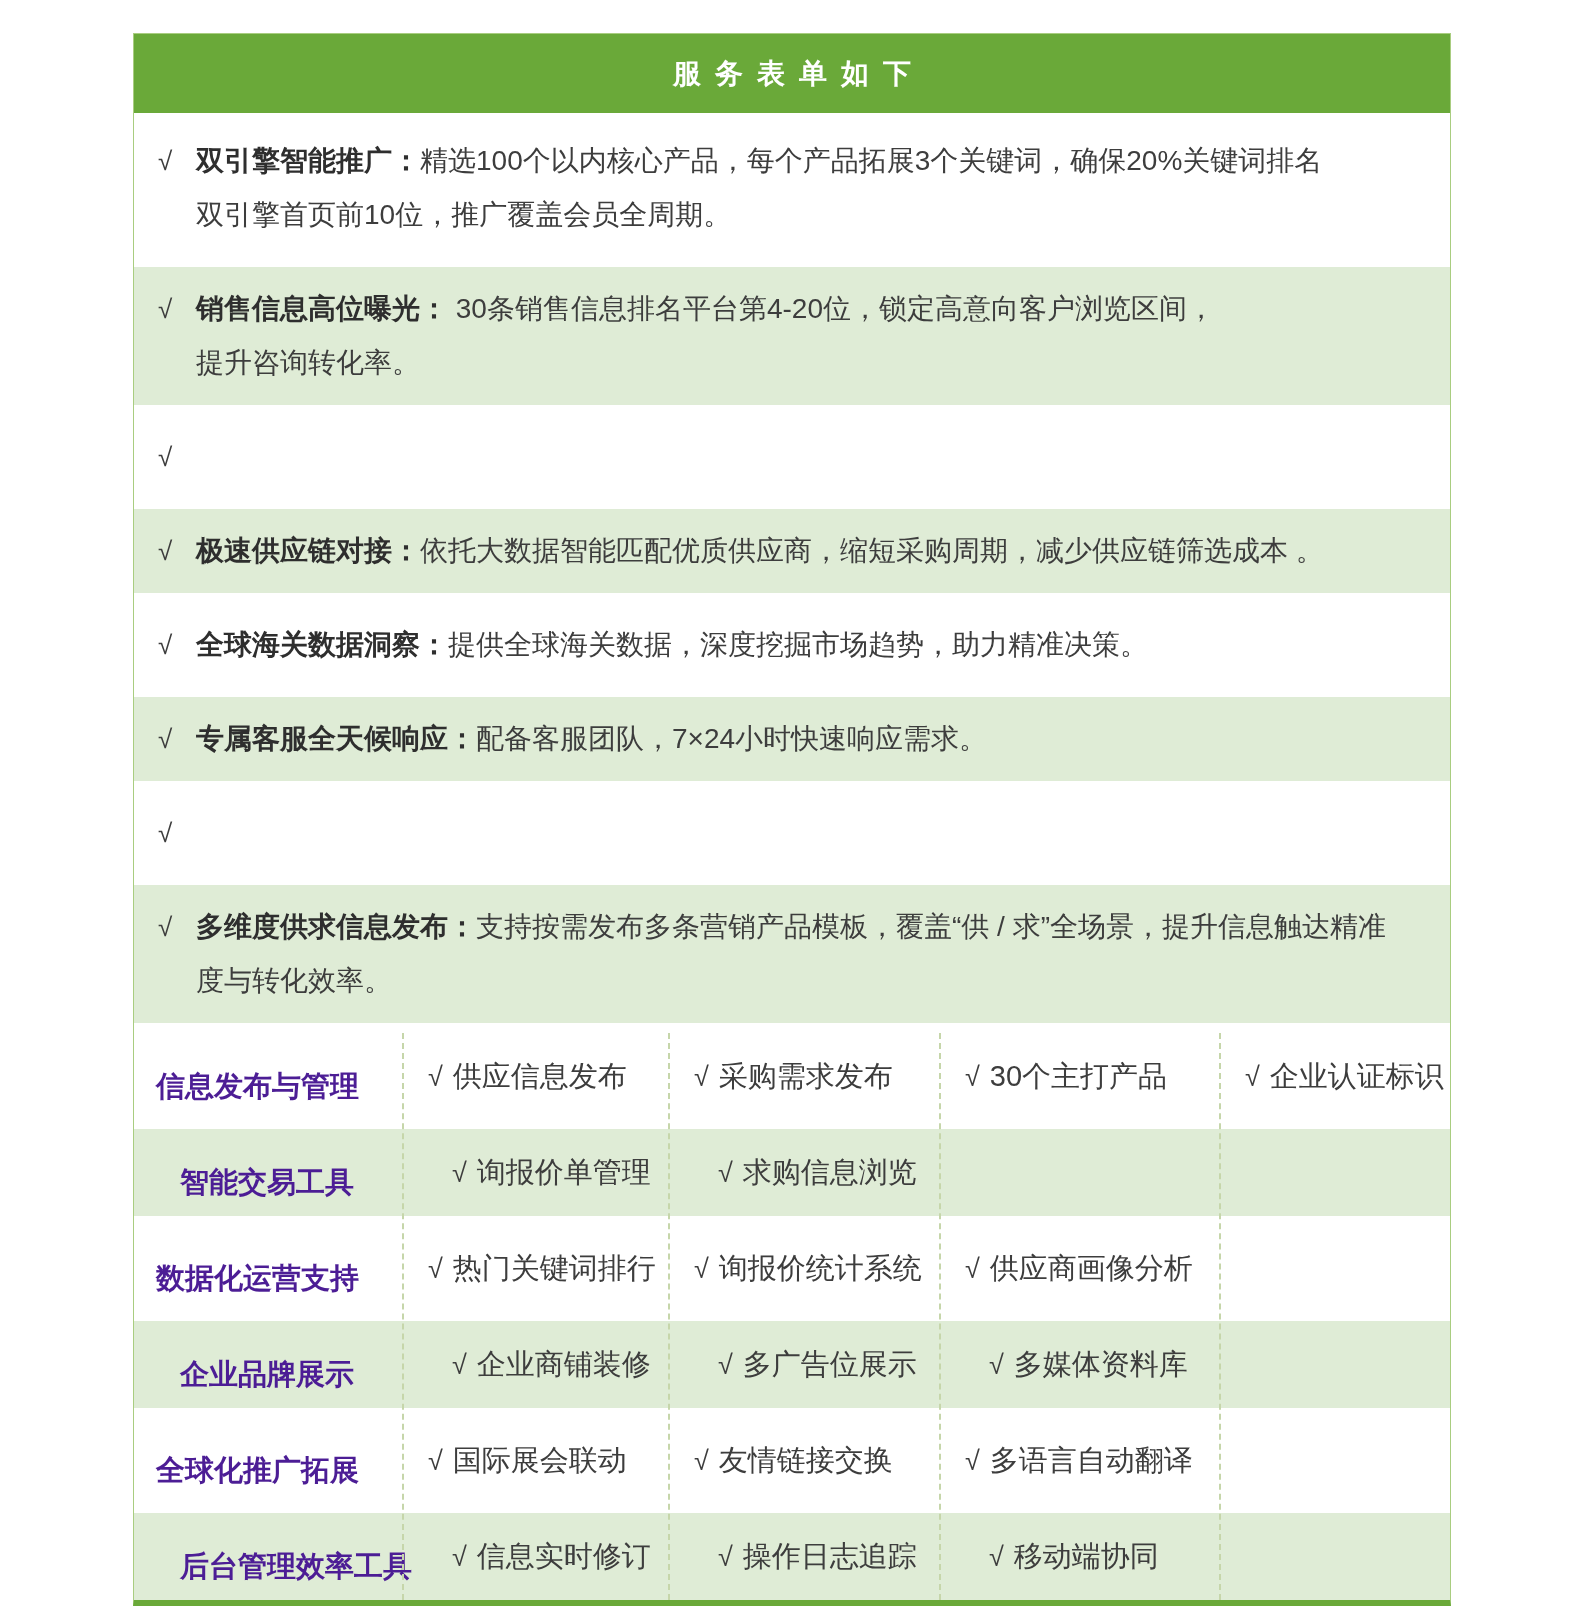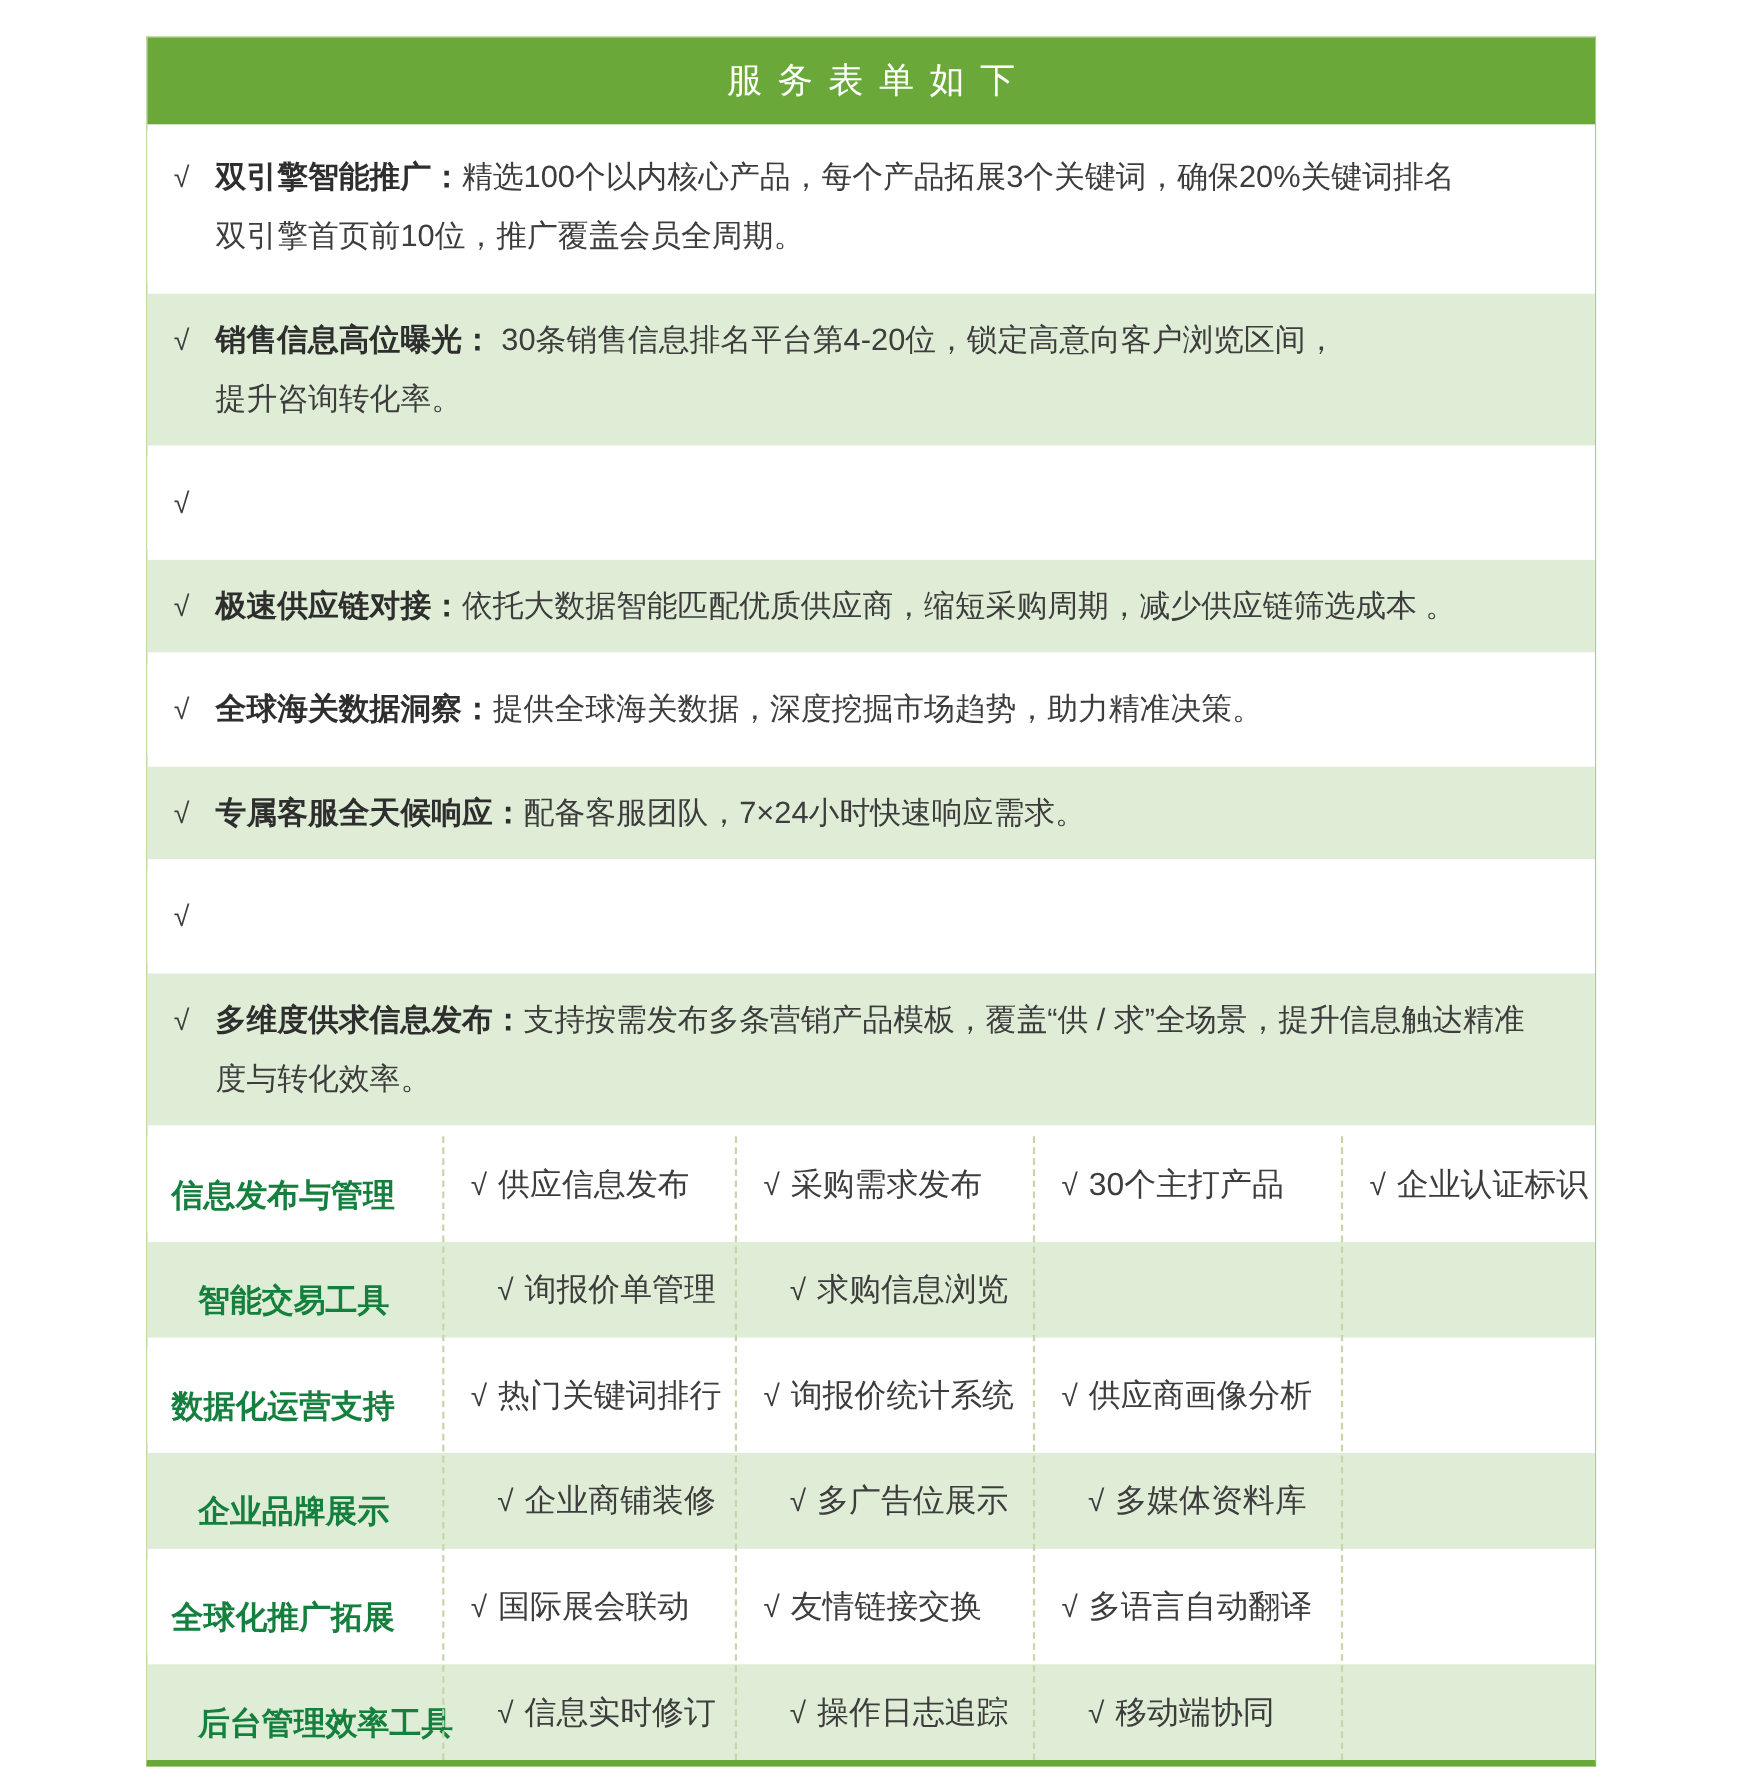--- a/index.html
+++ b/index.html
@@ -23,22 +23,22 @@
   }
   .sheet-header {
     height: 79px;
     background: #6aa939;
     display: flex;
     align-items: center;
     justify-content: center;
   }
   .sheet-header .title {
     color: #ffffff;
-    font-size: 32px;
-    font-weight: normal;
+    font-size: 28px;
+    font-weight: bold;
     letter-spacing: 14px;
     padding-left: 14px; 
     white-space: nowrap;
   }
   .services {
     padding-top: 6px;
   }
   .svc {
     display: flex;
     align-items: flex-start;
@@ -82,21 +82,21 @@
     align-items: center;
     height: 87px;
     margin-bottom: 9px;
     font-size: 29px;
     background: #ffffff;
   }
   .brow:last-child { margin-bottom: 0; }
   .brow.alt { background: #dfecd6; padding-left: 24px; }
   .brow .cat {
     font-weight: bold;
-    color: #15803d;
+    color: #4c1d95;
     padding-left: 22px;
     margin-top: 20px;
   }
   .brow .cell { padding-left: 26px; white-space: nowrap; }
   .brow .cell .ck { margin-right: 10px; font-size: 27px; }
 </style>
 </head>
 <body>
 
 <div class="sheet">

